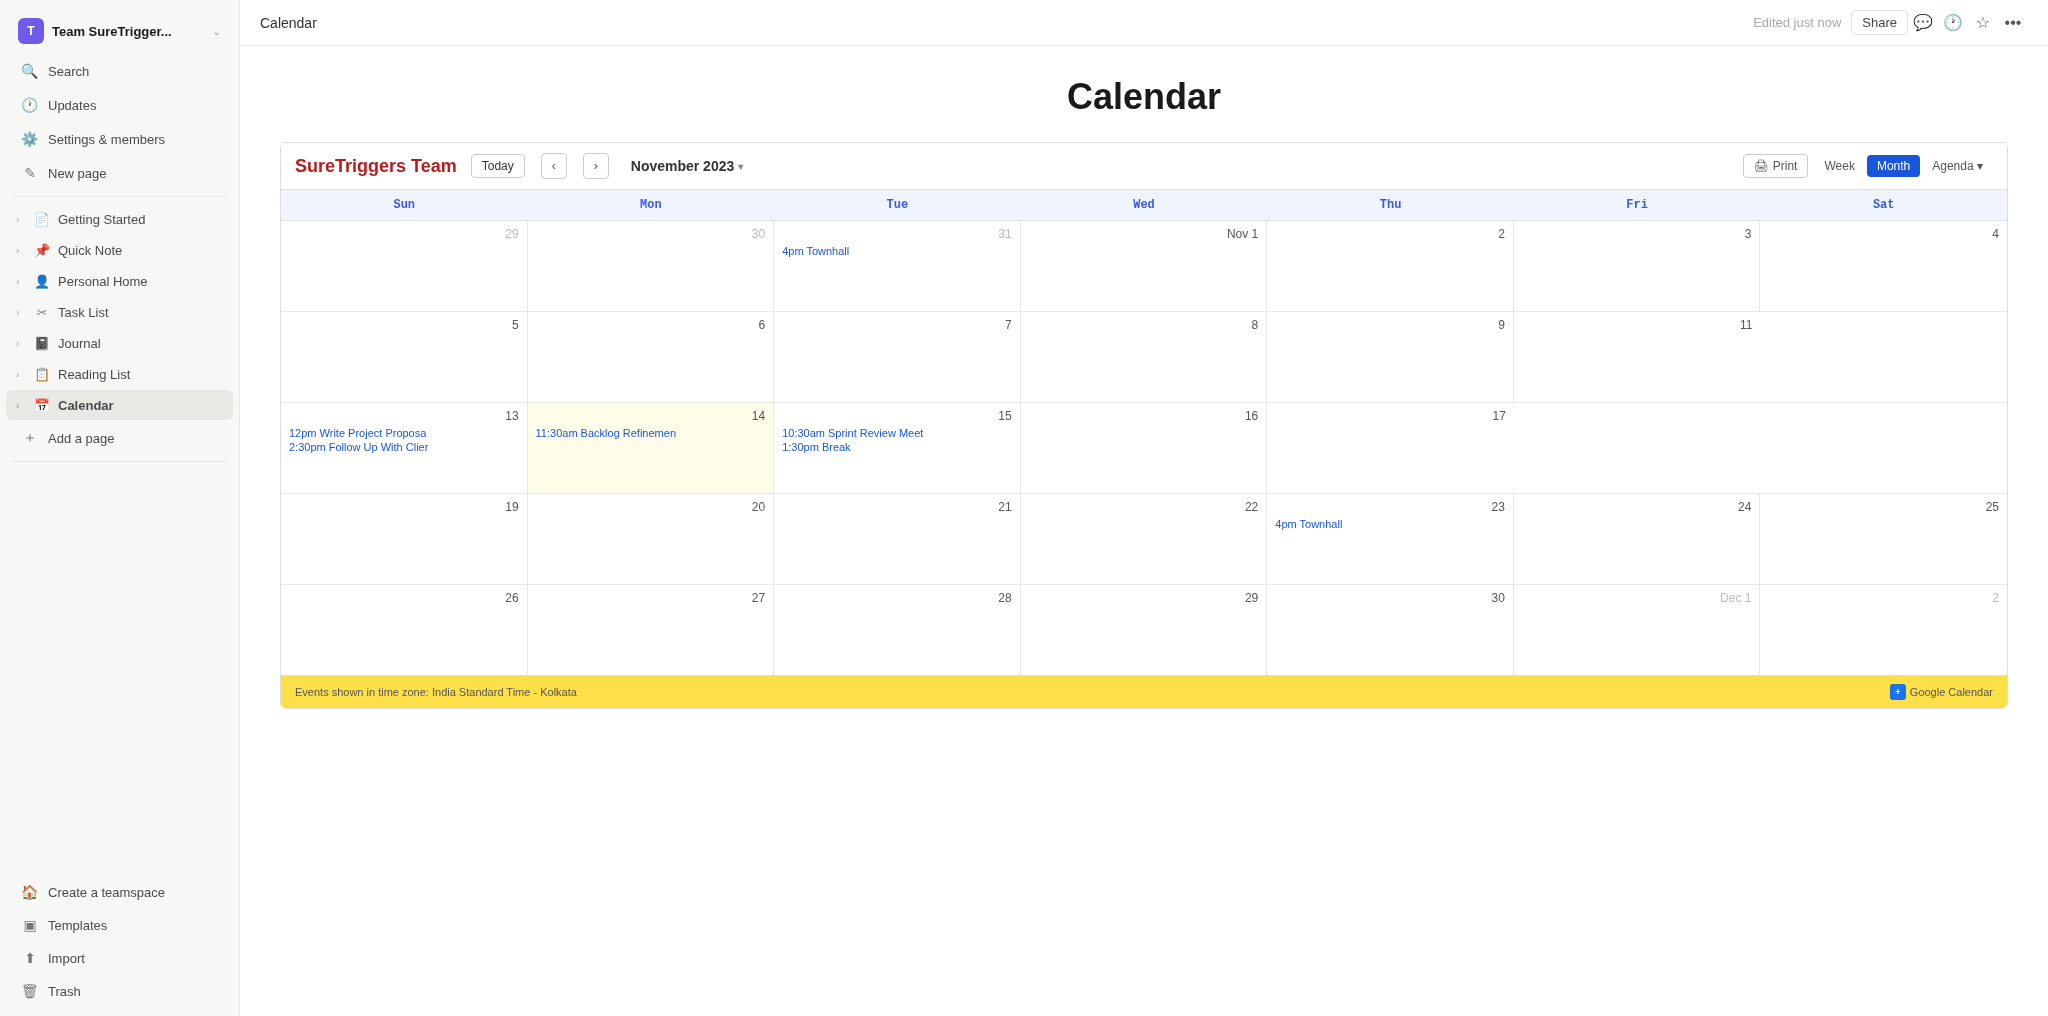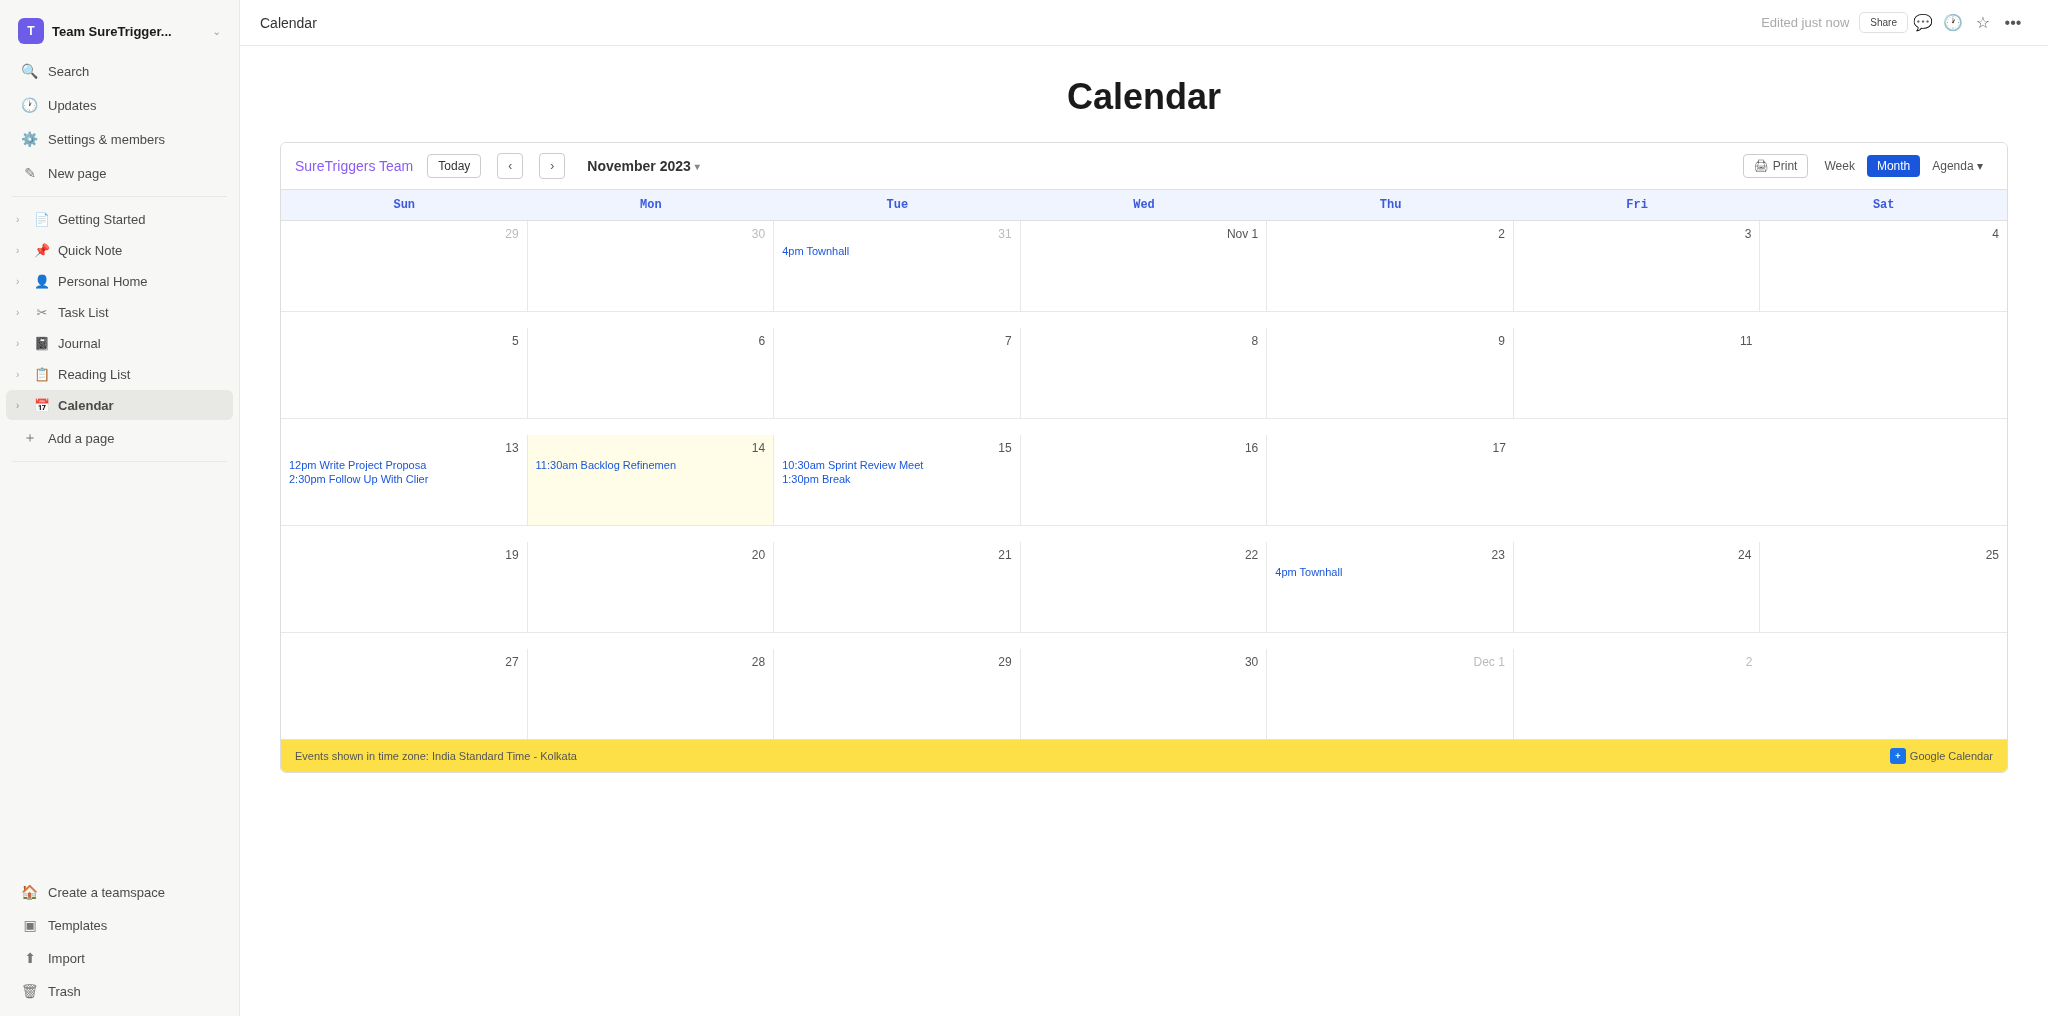--- a/index.html
+++ b/index.html
@@ -97,21 +97,21 @@
       border-bottom: 1px solid #e8e8e5;
       flex-shrink: 0;
     }
     .topbar-title { font-size: 14px; color: #333; flex: 1; }
     .topbar-actions { display: flex; align-items: center; }
     .topbar-edited { font-size: 13px; color: #aaa; margin-right: 10px; }
     .topbar-btn {
       display: flex; align-items: center;
       padding: 4px 10px;
       border-radius: 5px;
-      font-size: 10px;
+      font-size: 13px;
       cursor: pointer;
       color: #444;
       border: 1px solid #e0e0e0;
       background: #fff;
     }
     .topbar-icon-btn {
       width: 30px; height: 30px;
       display: flex; align-items: center; justify-content: center;
       border-radius: 5px;
       cursor: pointer;
@@ -142,21 +142,21 @@
       background: #fff;
     }
 
     .calendar-header {
       display: flex;
       align-items: center;
       padding: 10px 14px;
       border-bottom: 1px solid #e0e0e0;
       background: #fff;
     }
-    .cal-team-name { font-size: 14px; font-weight: 400; color: #8b5cf6; margin-right: 14px; }
+    .cal-team-name { font-size: 18px; font-weight: 700; color: #b91c1c; margin-right: 14px; }
     .cal-nav { display: flex; align-items: center; gap: 16px; }
     .cal-today-btn {
       padding: 4px 10px;
       border: 1px solid #ccc;
       border-radius: 4px;
       font-size: 12px;
       cursor: pointer;
       color: #333;
       background: #fff;
     }
@@ -206,21 +206,20 @@
     .calendar-day-header {
       text-align: center;
       padding: 8px 0;
       font-size: 12px;
       font-weight: 600;
       color: #3b5bdb;
     }
     .calendar-weeks {
       display: flex;
       flex-direction: column;
-      gap: 16px;
     }
     .calendar-week {
       display: grid;
       grid-template-columns: repeat(7, 1fr);
       border-bottom: 1px solid #e8e8e5;
       min-height: 90px;
     }
     .calendar-week:last-child { border-bottom: none; }
     .calendar-cell {
       border-right: 1px solid #e8e8e5;
@@ -507,20 +506,23 @@
               </div>
               <div class="calendar-cell">
                 <div class="cell-date">24</div>
               </div>
               <div class="calendar-cell">
                 <div class="cell-date">25</div>
               </div>
             </div>
             <div class="calendar-week">
               <div class="calendar-cell">
+                <div class="cell-date">26</div>
+              </div>
+              <div class="calendar-cell">
                 <div class="cell-date">27</div>
               </div>
               <div class="calendar-cell">
                 <div class="cell-date">28</div>
               </div>
               <div class="calendar-cell">
                 <div class="cell-date">29</div>
               </div>
               <div class="calendar-cell">
                 <div class="cell-date">30</div>

